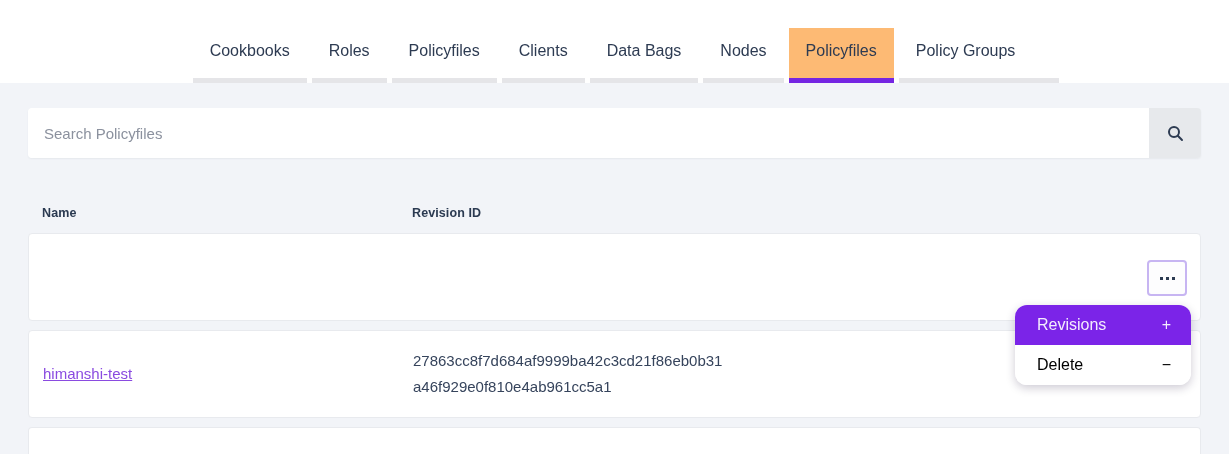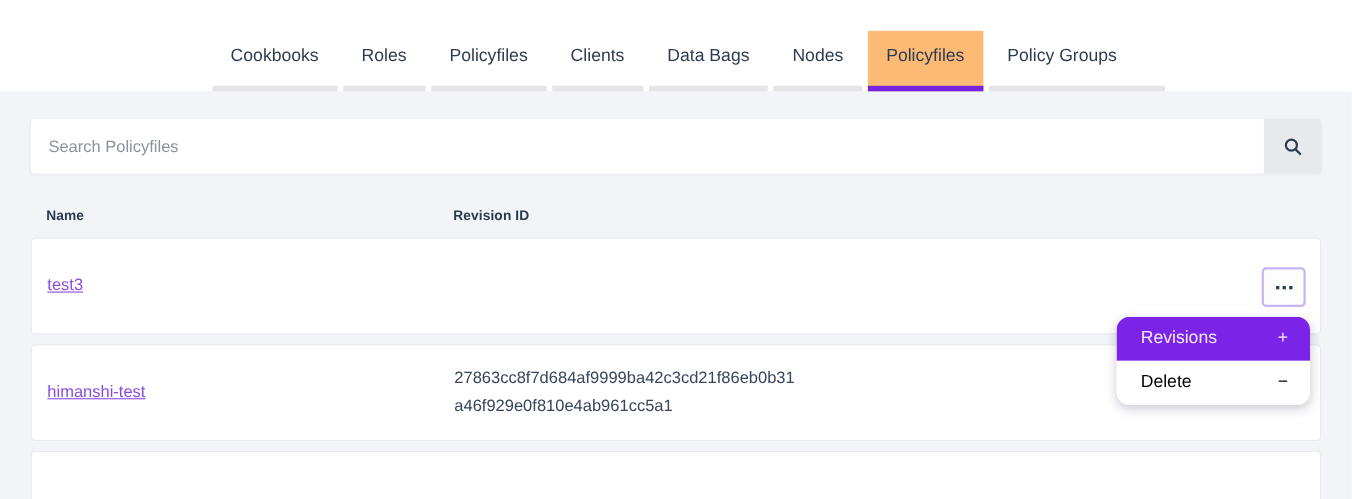--- a/index.html
+++ b/index.html
@@ -67,21 +67,21 @@
     border: none;
     cursor: pointer;
     display: flex;
     align-items: center;
     justify-content: center;
   }
 
   
   .table-head {
     display: flex;
-    margin: 31px 0 13px 0;
+    margin: 48px 0 13px 0;
     padding-left: 14px;
   }
   .th {
     font-size: 12.5px;
     font-weight: bold;
     color: #2b3a51;
     letter-spacing: 0.1px;
   }
   .th.name-col { width: 370px; }
 
@@ -187,23 +187,20 @@
       </span>
     </button>
   </div>
 
   <div class="table-head">
     <div class="th name-col">Name</div>
     <div class="th">Revision ID</div>
   </div>
 
   <div class="row-card">
-    <div class="cell-name">
-      <a>test3</a>
-    </div>
 
     <button class="dots-btn">
       <span style="display:flex;gap:3px;">
         <i class="dot"></i>
           <i class="dot"></i>
           <i class="dot"></i>
       </span>
     </button>
 
     <div class="dropdown">

